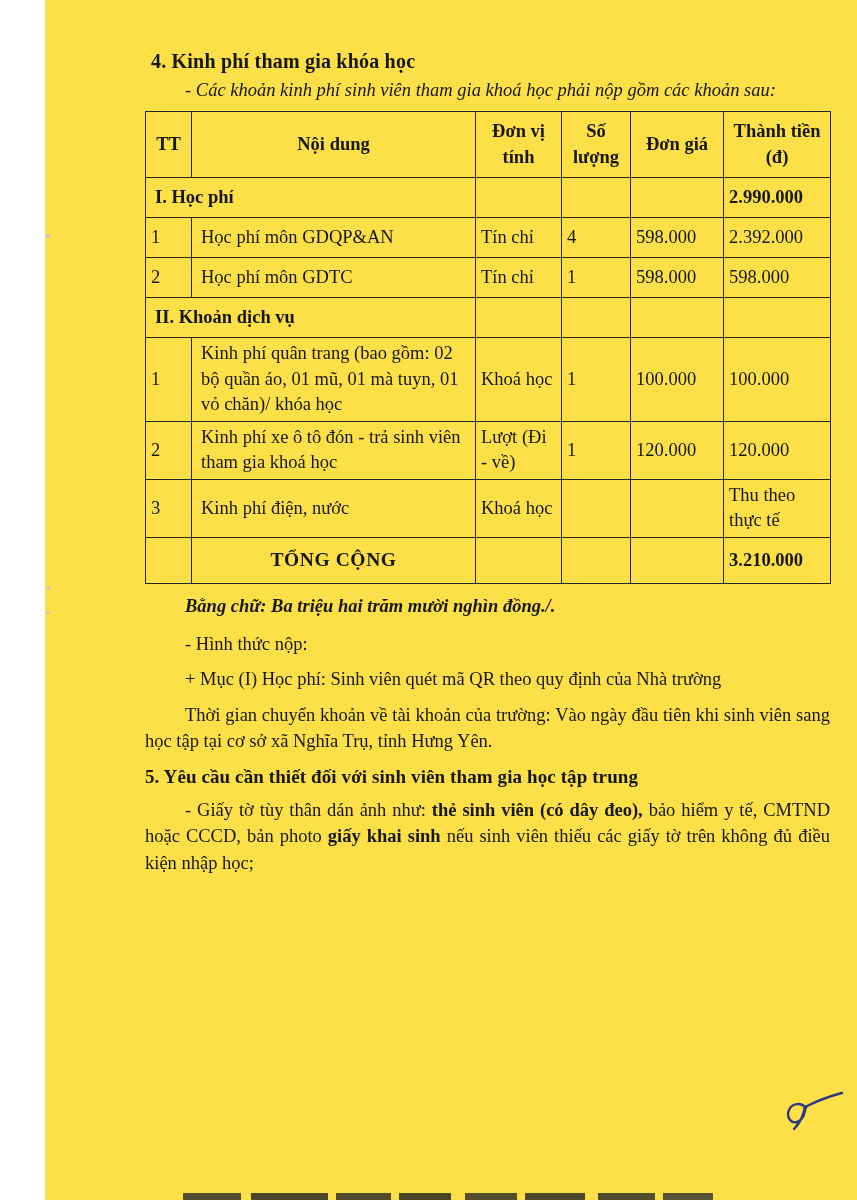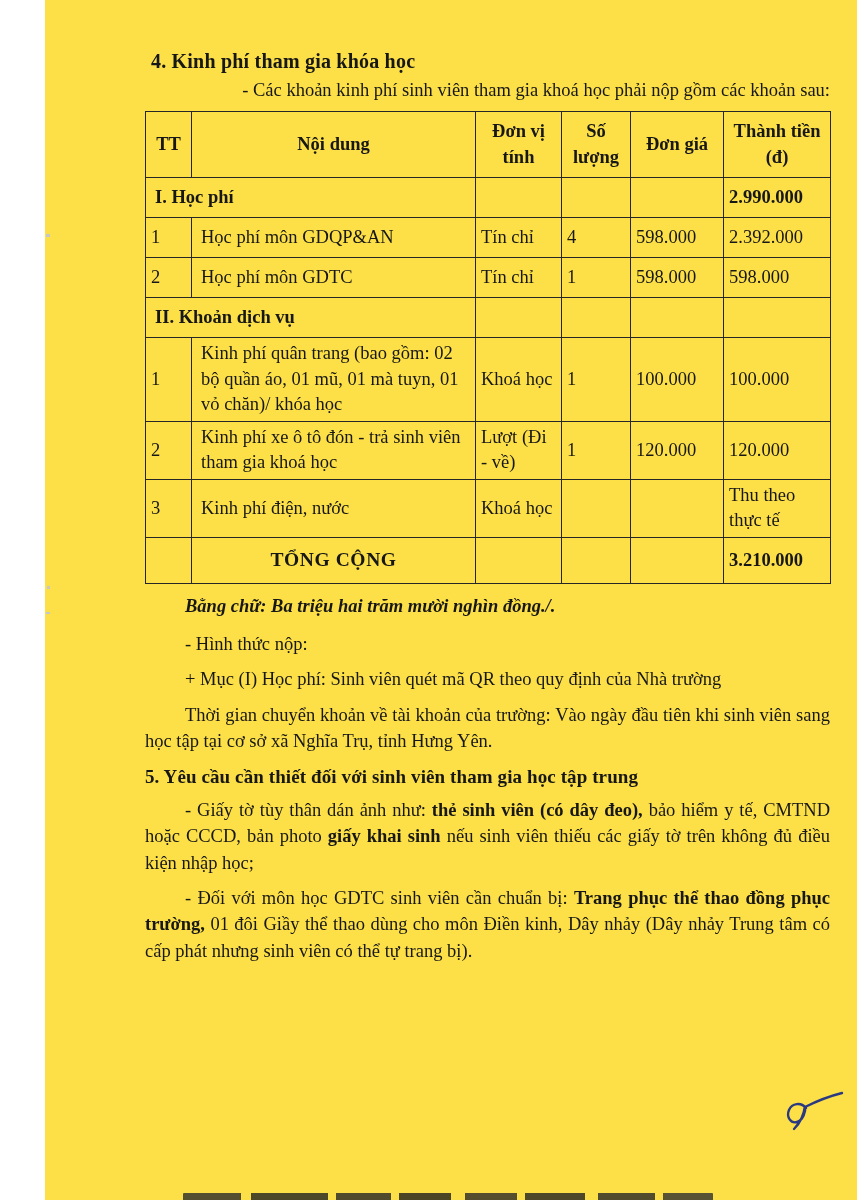--- a/index.html
+++ b/index.html
@@ -13,21 +13,21 @@
     padding: 50px 72px 0 100px;
     margin-left: 45px;
   }
   .h4 {
     font-size: 20px; font-weight: bold; margin: 0 0 4px 6px; letter-spacing: 0.2px;
   }
   .para {
     font-size: 18.5px; line-height: 1.42; margin: 9px 0;
     text-indent: 40px; text-align: justify; width: 685px;
   }
-  .intro { margin: 4px 0 8px; text-align: right; }
+  .intro { margin: 4px 0 8px; text-align: left; font-style: italic; }
   .italic { font-style: italic; }
   .words {
     font-weight: bold; font-style: italic; margin: 9px 0 12px; text-align: left;
   }
   .h5 { font-size: 19px; font-weight: bold; margin: 12px 0 4px; letter-spacing: 0.1px; }
 
   table.fee-table {
     border-collapse: collapse; table-layout: fixed;
     width: 685px; margin: 4px 0 2px;
   }
@@ -163,21 +163,20 @@
 
   <div id="payment-paragraphs">
       <p class="para"><span>- Hình thức nộp:</span></p>
       <p class="para"><span>+ Mục (I) Học phí: Sinh viên quét mã QR theo quy định của Nhà trường</span></p>
       <p class="para"><span>Thời gian chuyển khoản về tài khoản của trường: Vào ngày đầu tiên khi sinh viên sang học tập tại cơ sở xã Nghĩa Trụ, tỉnh Hưng Yên.</span></p>
     </div>
 
   <h3 class="h5">5. Yêu cầu cần thiết đối với sinh viên tham gia học tập trung</h3>
   <div id="section5-paragraphs">
       <p class="para"><span>- Giấy tờ tùy thân dán ảnh như: </span><b>thẻ sinh viên (có dây đeo),</b><span> bảo hiểm y tế, CMTND hoặc CCCD, bản photo </span><b>giấy khai sinh</b><span> nếu sinh viên thiếu các giấy tờ trên không đủ điều kiện nhập học;</span></p>
-      <p class="para"><span>- Đối với môn học GDTC sinh viên cần chuẩn bị: </span><b>Trang phục thể thao đồng phục trường,</b><span> 01 đôi Giầy thể thao dùng cho môn Điền kinh, Dây nhảy (Dây nhảy Trung tâm có cấp phát nhưng sinh viên có thể tự trang bị).</span></p>
     </div>
 
   <div class="signature">
     <svg width="78" height="50" viewBox="0 0 78 50">
       <path d="M38 18 C33 12 24 13 21 20 C18 27 23 34 29 32 C35 30 38 22 37 16 C36 24 33 32 26 39 M37 17 C47 12 62 6 74 3" fill="none" stroke-width="2.4" stroke-linecap="round" stroke="#2b3a80"></path>
     </svg>
   </div>
 
   <div class="cutoff"></div>
   <div class="edge-mark m1"></div>

